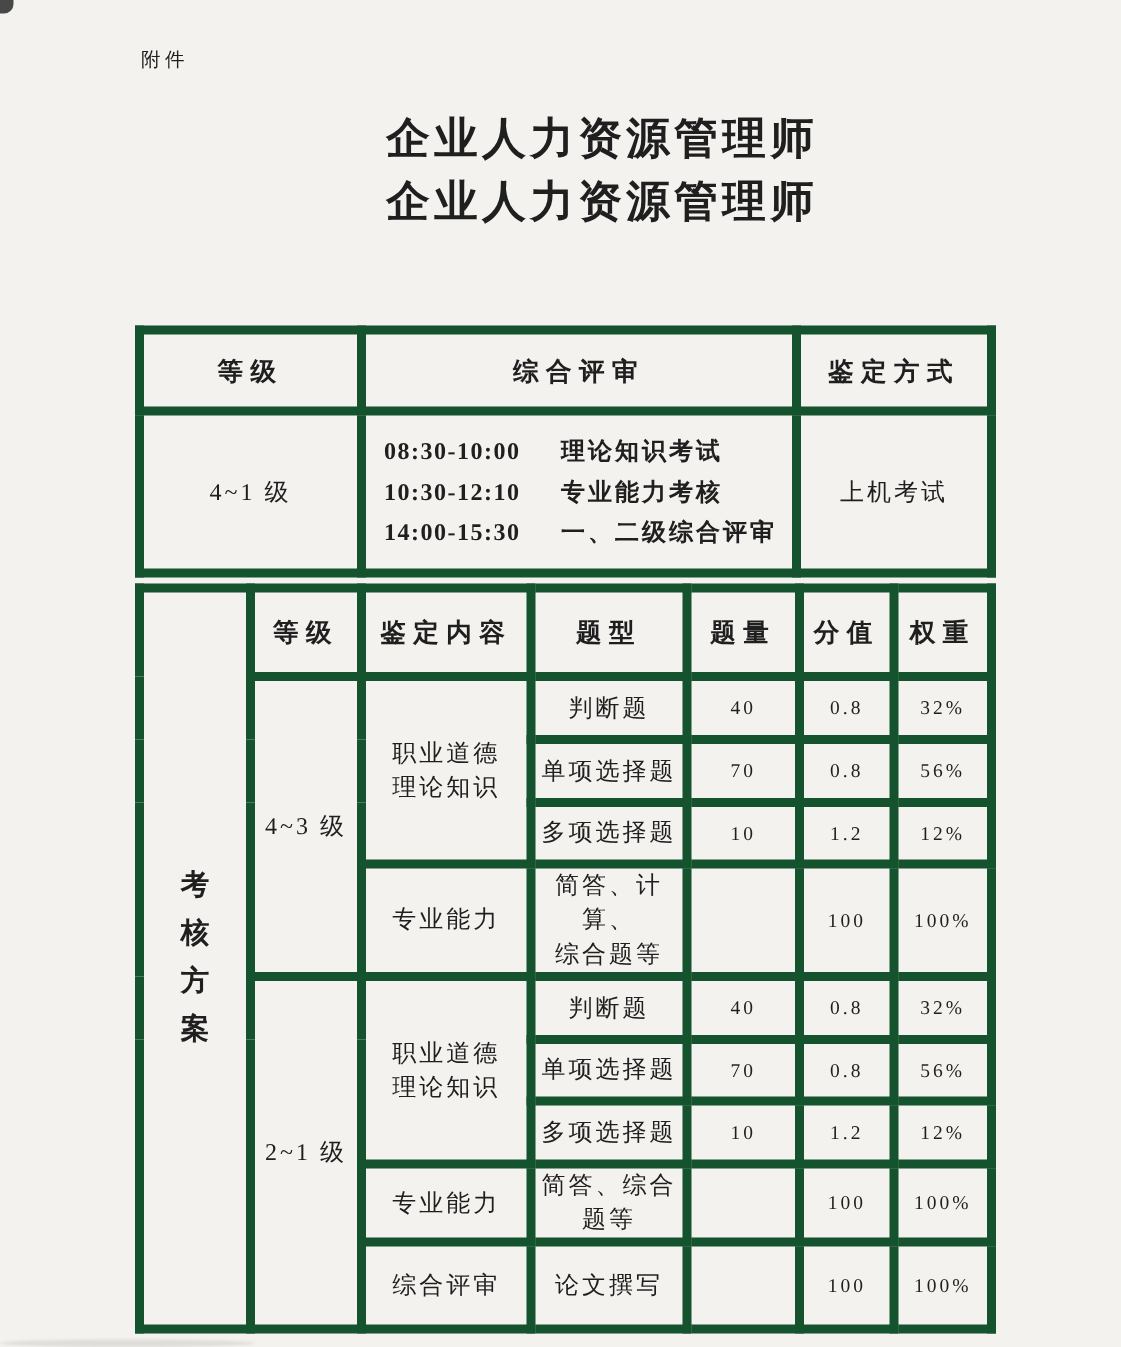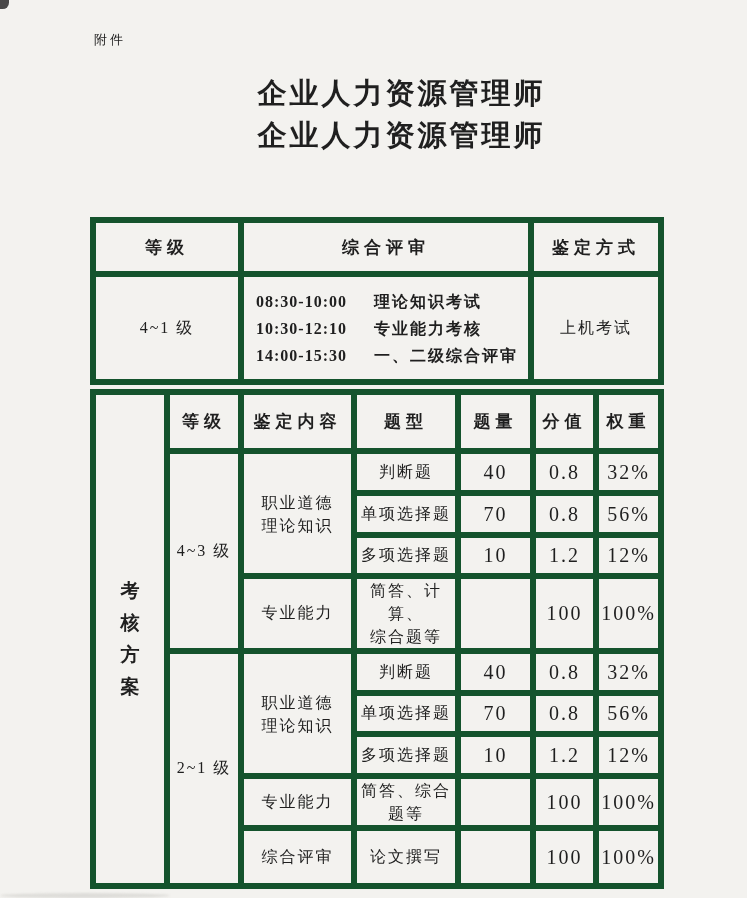--- a/index.html
+++ b/index.html
@@ -48,21 +48,21 @@
     font-weight: bold; font-size: 17px; letter-spacing: 5px;
   }
   .t1 { left: 90px; top: 217px; width: 568px; }
   .t2 { left: 90px; top: 389px; width: 568px; }
 
   .times-cell { text-align: left; padding-left: 12px; font-weight: bold; }
   .time-line { display: flex; line-height: 27px; letter-spacing: 1px; }
   .time-line .tm { width: 118px; letter-spacing: 1px; }
   .time-line .act { letter-spacing: 2px; }
 
-  .num { letter-spacing: 2px; font-size: 20px; }
+  .num { letter-spacing: 2px; font-size: 13px; }
   .wrap2 { white-space: pre-line; line-height: 23px; display: inline-block; }
 
   .side-label {
     display: block; width: 22px; margin: 0 auto;
     font-size: 19px; font-weight: bold; letter-spacing: 0;
     line-height: 32px; word-break: break-all;
   }
 </style>
 </head>
 <body>

